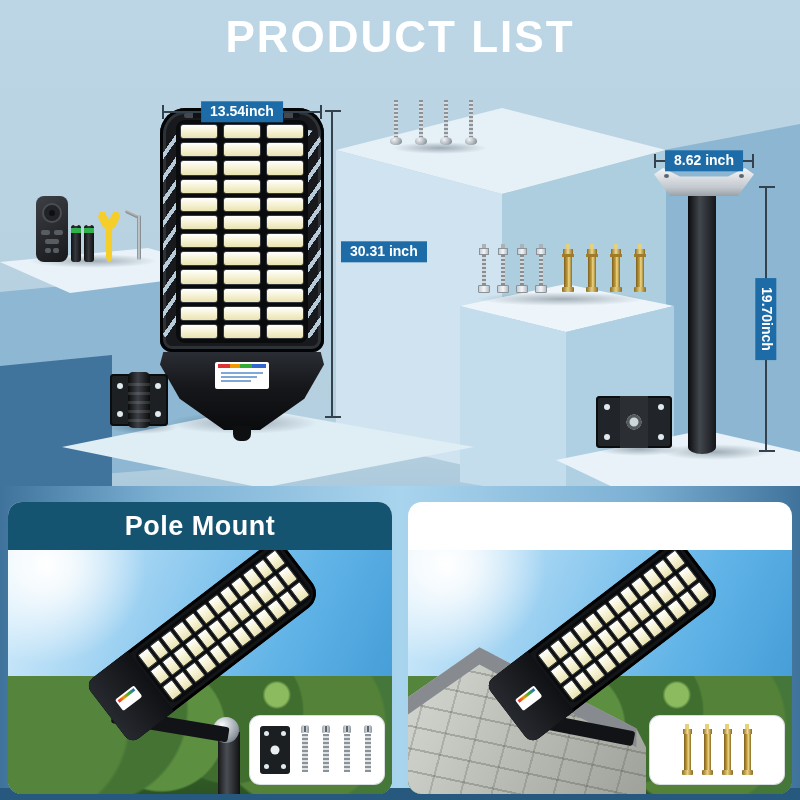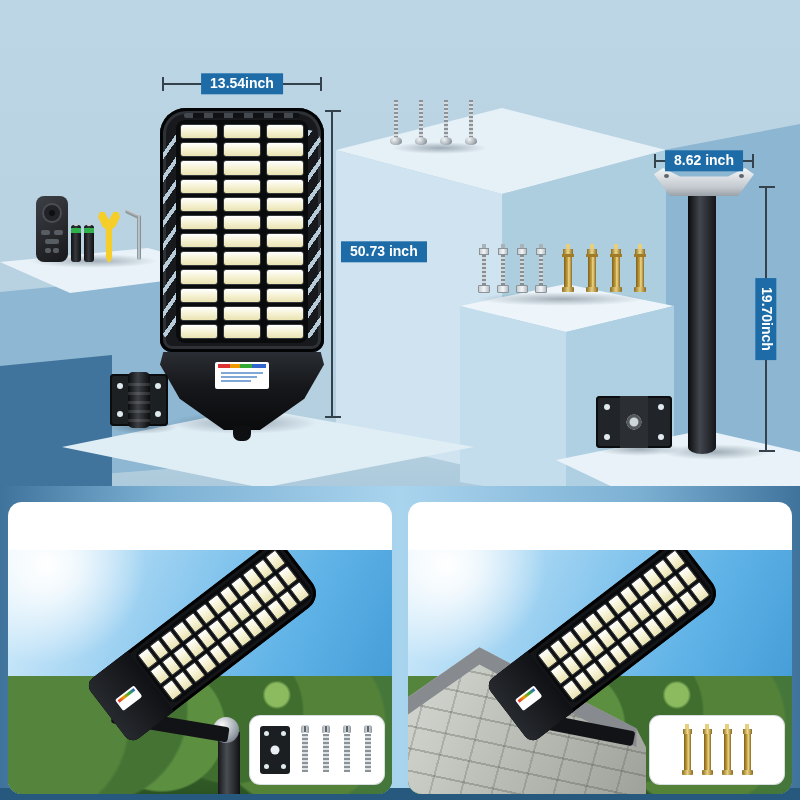--- a/index.html
+++ b/index.html
@@ -227,20 +227,21 @@
     <div class="blk b-bolts-r"></div>
     <div class="blk b-left-front"></div>
     <div class="blk b-left-top"></div>
     <div class="blk b-left-dark"></div>
     <div class="blk b-lamp-top"></div>
     <div class="blk b-pole-top"></div>
     <div class="abs bottom-bg"></div>
     <div class="abs bottom-dark"></div>
   </div>
 
+  <div class="abs title">PRODUCT LIST</div>
 
   <div class="abs shadow" style="left:28px;top:254px;width:130px;height:14px;"></div>
   <div class="abs remote">
     <div class="pad">
         <i></i>
       </div>
     <div class="bt b1"></div>
       <div class="bt b2"></div>
       <div class="bt b3"></div>
       <div class="bt b4"></div>
@@ -308,29 +309,29 @@
     <div class="lamp-housing">
       <div class="sticker">
         <div class="bar"></div>
           <div class="ln a"></div>
           <div class="ln b"></div>
           <div class="ln c"></div>
       </div>
     </div>
     <div class="lamp-nub"></div>
   </div>
-  <div class="abs dim-h" style="left:162px;top:83px;width:160px;">
+  <div class="abs dim-h" style="left:162px;top:111px;width:160px;">
     <i class="tick l"></i>
       <i class="tick r"></i>
     <span class="dim-label">13.54inch</span>
   </div>
   <div class="abs dim-v" style="left:331px;top:110px;height:308px;">
     <i class="cap t"></i>
       <i class="cap b"></i>
-    <span class="dim-label">50.73 inch</span>
+    <span class="dim-label">30.31 inch</span>
   </div>
 
   <div class="abs shadow" style="left:392px;top:142px;width:96px;height:12px;"></div>
   <div class="abs screwset">
     <div class="screw" style="left:0;">
         <div class="shaft"></div>
         <div class="head"></div>
       </div>
     <div class="screw" style="left:25px;">
         <div class="shaft"></div>
@@ -515,20 +516,23 @@
             <div class="sl"></div>
             <div class="sh"></div>
           </div>
         <div class="ins-screw">
             <div class="hd"></div>
             <div class="sl"></div>
             <div class="sh"></div>
           </div>
       </div>
     </div>
+    <div class="card-header">
+      <span>Pole Mount</span>
+    </div>
   </div>
 
   <div class="card right">
     <div class="photo">
       <div class="trees"></div>
       <div class="wall"></div>
       <div class="roof"></div>
       <div class="pp-arm" style="left:116px;top:160px;width:112px;transform:rotate(11deg);"></div>
       <div class="mini-lamp">
         <div class="mini-tail">

